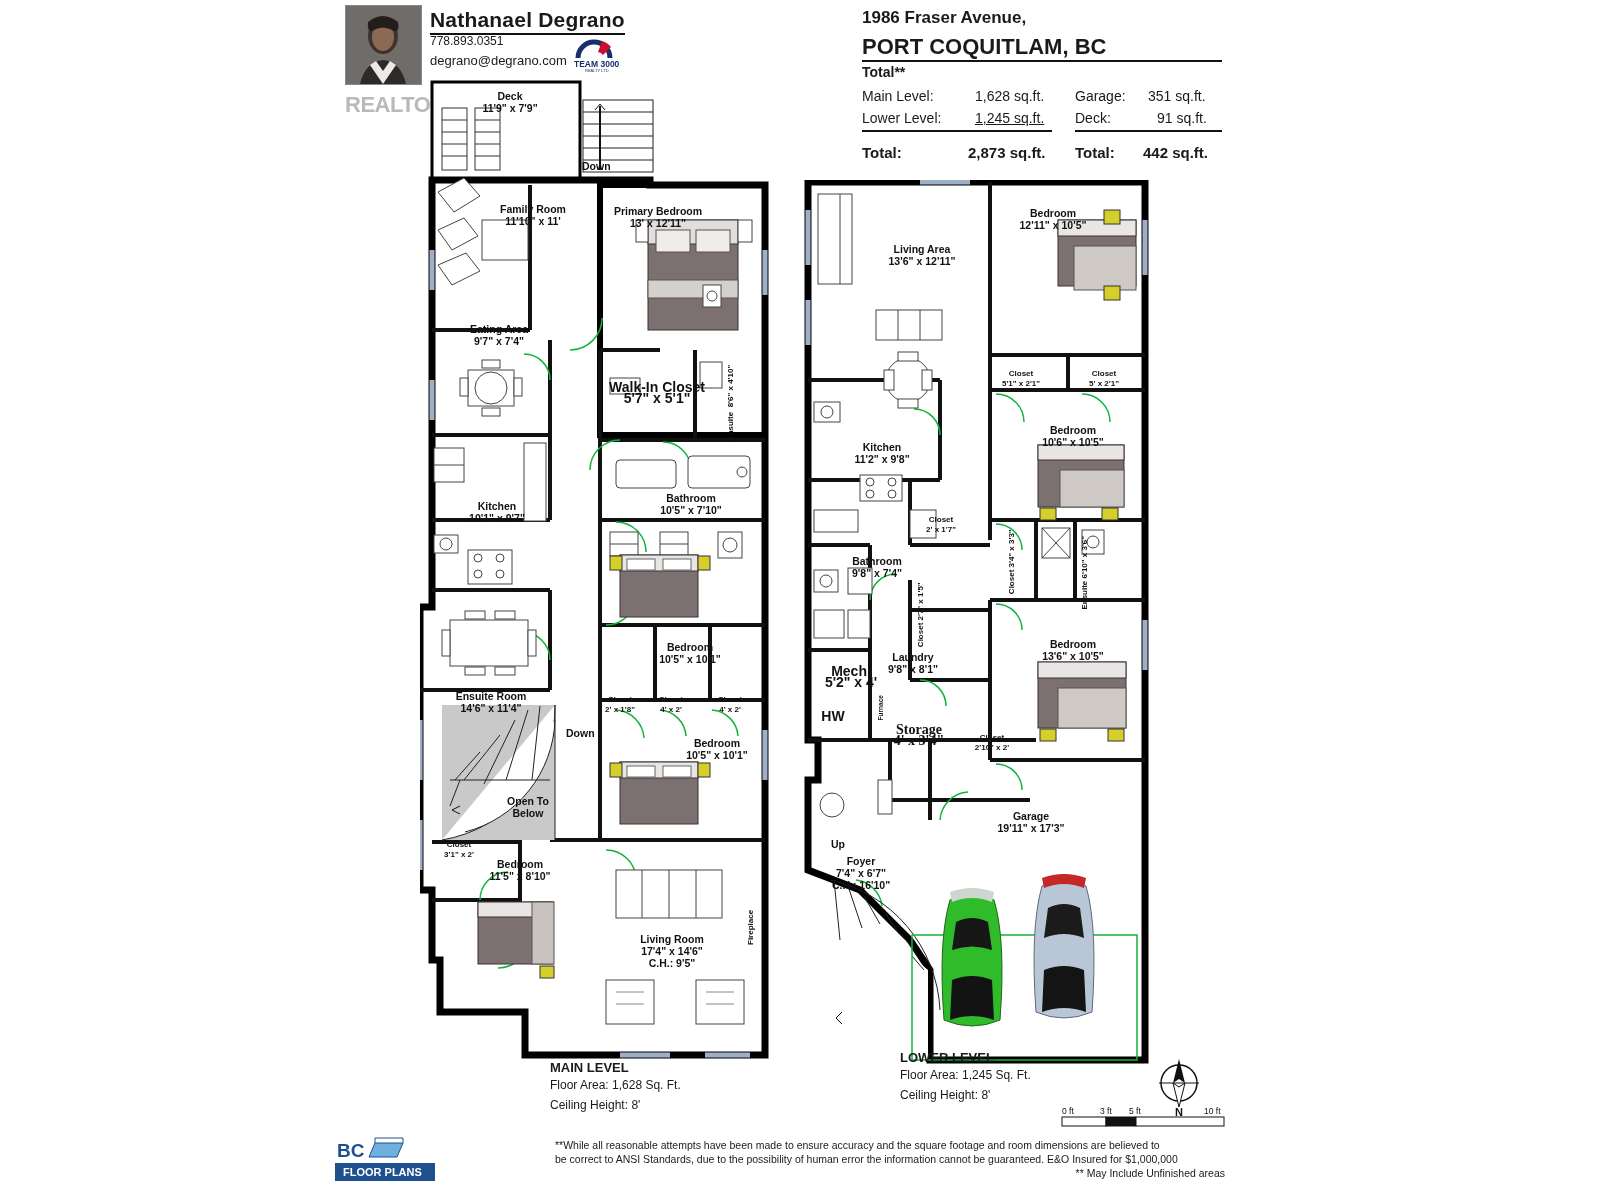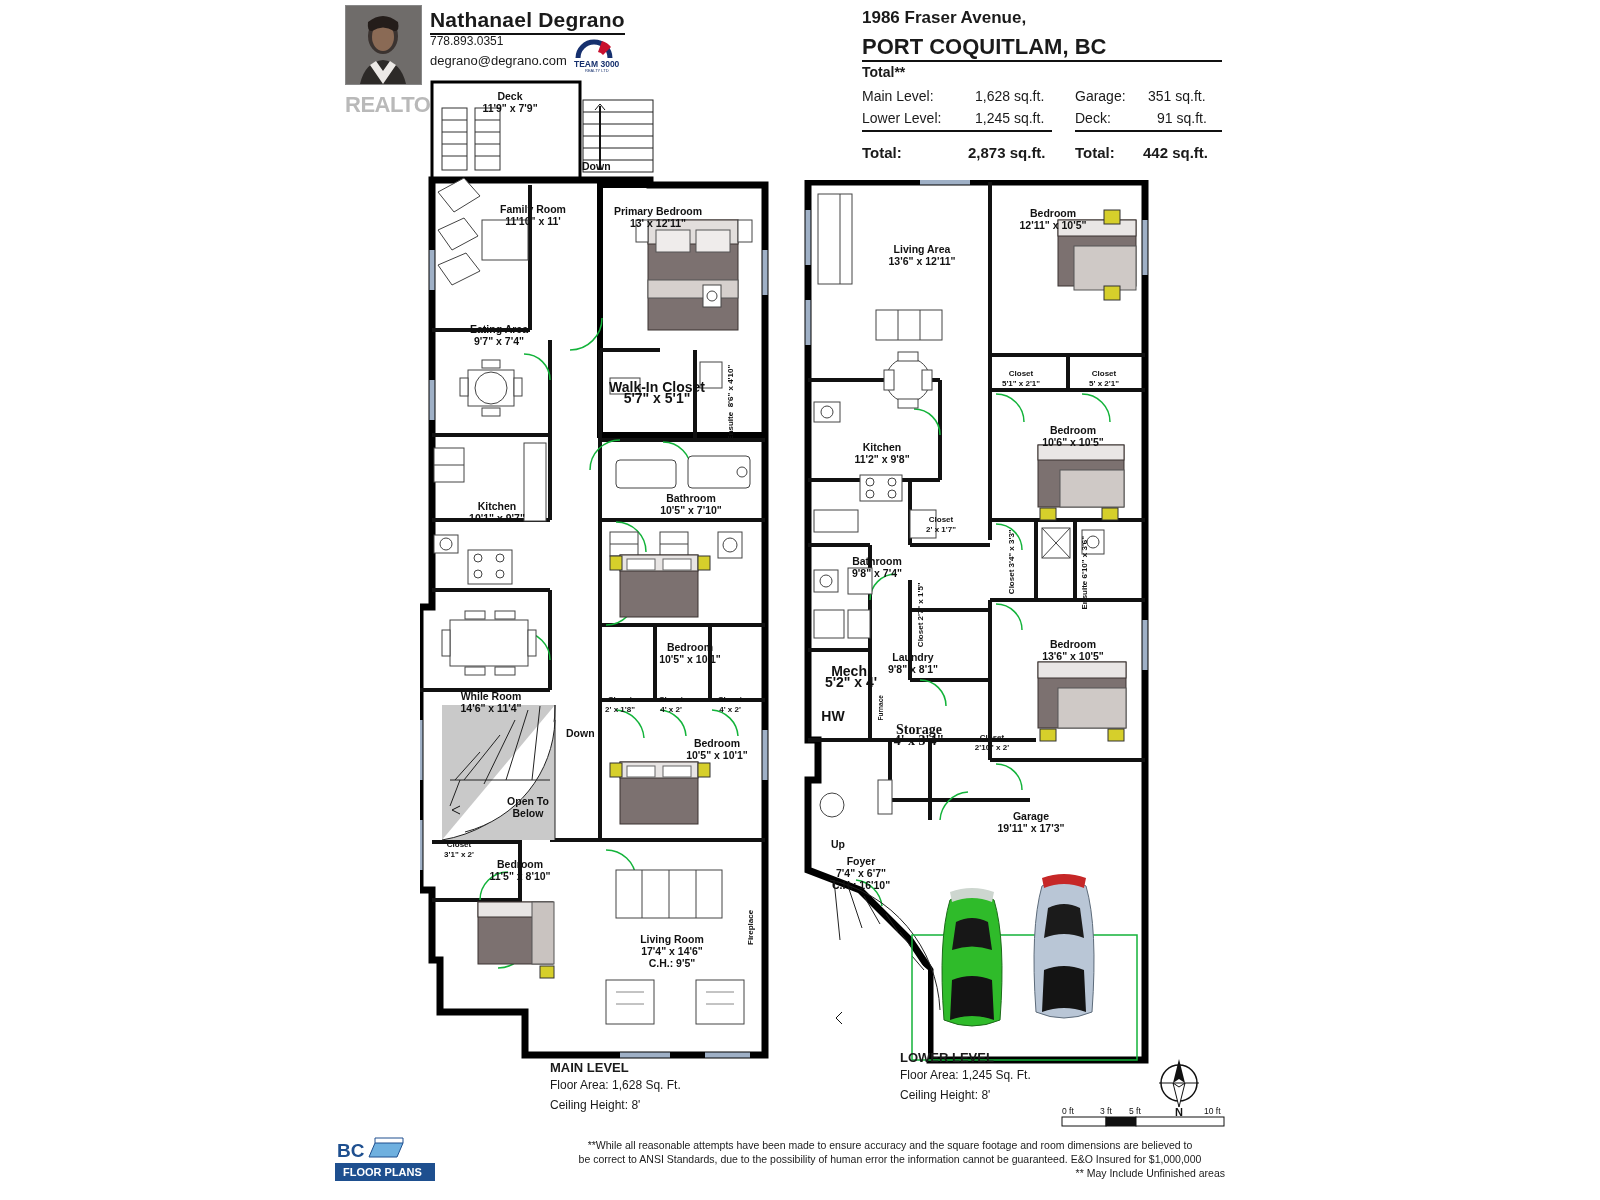--- a/index.html
+++ b/index.html
@@ -14,21 +14,21 @@
   #hdr-mail{left:430px;top:53px;font-size:13px;}
   #agentphoto{left:345px;top:5px;width:75px;height:78px;border:1px solid #888;background:#6d6a68;overflow:hidden;}
   #realtor{left:345px;top:92px;font-size:22px;color:#b9b9b9;font-weight:bold;letter-spacing:-.5px;}
   #team{left:572px;top:38px;width:62px;height:32px;}
   #addr1{left:862px;top:8px;font-size:17px;font-weight:bold;}
   #addr2{left:862px;top:34px;font-size:22px;font-weight:bold;}
   .hl{position:absolute;height:2px;background:#111;}
   .hdr-t{position:absolute;font-size:14px;}
   .b{font-weight:bold;}
   #scale-wrap{left:1060px;top:1105px;}
-  .foot{position:absolute;font-size:10.5px;line-height:14px;text-align:center;}
+  .foot{position:absolute;font-size:10.5px;line-height:14px;}
   .title-lvl{position:absolute;font-size:13px;font-weight:bold;}
   .title-sub{position:absolute;font-size:12px;}
   svg{display:block;}
 </style>
 </head>
 <body>
 
 <div class="abs" id="agentphoto">
   <svg width="75" height="78" viewBox="0 0 75 78">
     <rect width="75" height="78" fill="#6f6c6a"></rect>
@@ -55,21 +55,21 @@
 
 <div class="abs" id="addr1">1986 Fraser Avenue,</div>
 <div class="abs" id="addr2">PORT COQUITLAM, BC</div>
 <div class="hl" style="left:862px;top:60px;width:360px;"></div>
 <div class="hdr-t b" style="left:862px;top:64px;">Total**</div>
 <div class="hdr-t" style="left:862px;top:88px;">Main Level:</div>
 <div class="hdr-t" style="left:975px;top:88px;">1,628 sq.ft.</div>
 <div class="hdr-t" style="left:1075px;top:88px;">Garage:</div>
 <div class="hdr-t" style="left:1148px;top:88px;">351 sq.ft.</div>
 <div class="hdr-t" style="left:862px;top:110px;">Lower Level:</div>
-<div class="hdr-t" style="left:975px;top:110px;">1,245 sq.ft.</div>
+<div class="hdr-t" style="left:975px;top:110px;text-decoration:underline;">1,245 sq.ft.</div>
 <div class="hdr-t" style="left:1075px;top:110px;">Deck:</div>
 <div class="hdr-t" style="left:1157px;top:110px;">91 sq.ft.</div>
 <div class="hl" style="left:862px;top:130px;width:190px;"></div>
 <div class="hl" style="left:1075px;top:130px;width:147px;"></div>
 <div class="hdr-t b" style="left:862px;top:144px;font-size:15px;">Total:</div>
 <div class="hdr-t b" style="left:968px;top:144px;font-size:15px;">2,873 sq.ft.</div>
 <div class="hdr-t b" style="left:1075px;top:144px;font-size:15px;">Total:</div>
 <div class="hdr-t b" style="left:1143px;top:144px;font-size:15px;">442 sq.ft.</div>
 
 <svg class="abs" style="left:420px;top:80px;" width="370" height="990" viewBox="0 0 370 990">
@@ -287,21 +287,21 @@
 
 <div class="lbl" style="left:510px;top:90px;transform:translateX(-50%);"><span>Deck</span><br><span>11'9" x 7'9"</span></div>
 <div class="lbl" style="left:533px;top:203px;transform:translateX(-50%);"><span>Family Room</span><br><span>11'10" x 11'</span></div>
 <div class="lbl" style="left:658px;top:205px;transform:translateX(-50%);"><span>Primary Bedroom</span><br><span>13' x 12'11"</span></div>
 <div class="lbl" style="left:499px;top:323px;transform:translateX(-50%);"><span>Eating Area</span><br><span>9'7" x 7'4"</span></div>
 <div class="lbl small" style="left:657px;top:382px;transform:translateX(-50%);"><span>Walk-In Closet</span><br><span>5'7" x 5'1"</span></div>
 <div class="lbl tiny" style="left:731px;top:398px;transform:translate(-50%,0) rotate(-90deg);transform-origin:center;"><span>Ensuite</span>&nbsp;&nbsp;<span>8'6" x 4'10"</span></div>
 <div class="lbl" style="left:497px;top:500px;transform:translateX(-50%);"><span>Kitchen</span><br><span>10'1" x 9'7"</span></div>
 <div class="lbl" style="left:691px;top:492px;transform:translateX(-50%);"><span>Bathroom</span><br><span>10'5" x 7'10"</span></div>
 <div class="lbl" style="left:690px;top:641px;transform:translateX(-50%);"><span>Bedroom</span><br><span>10'5" x 10'1"</span></div>
-<div class="lbl" style="left:491px;top:690px;transform:translateX(-50%);"><span>While Room</span><br><span>14'6" x 11'4"</span></div>
+<div class="lbl" style="left:491px;top:690px;transform:translateX(-50%);"><span>Ensuite Room</span><br><span>14'6" x 11'4"</span></div>
 <div class="lbl tiny" style="left:620px;top:695px;transform:translateX(-50%);"><span>Closet</span><br><span>2' x 1'8"</span></div>
 <div class="lbl tiny" style="left:671px;top:695px;transform:translateX(-50%);"><span>Closet</span><br><span>4' x 2'</span></div>
 <div class="lbl tiny" style="left:730px;top:695px;transform:translateX(-50%);"><span>Closet</span><br><span>4' x 2'</span></div>
 <div class="lbl" style="left:717px;top:737px;transform:translateX(-50%);"><span>Bedroom</span><br><span>10'5" x 10'1"</span></div>
 <div class="lbl" style="left:528px;top:795px;transform:translateX(-50%);">Open To<br>Below</div>
 <div class="lbl tiny" style="left:459px;top:840px;transform:translateX(-50%);"><span>Closet</span><br><span>3'1" x 2'</span></div>
 <div class="lbl" style="left:520px;top:858px;transform:translateX(-50%);"><span>Bedroom</span><br><span>11'5" x 8'10"</span></div>
 <div class="lbl" style="left:672px;top:933px;transform:translateX(-50%);"><span>Living Room</span><br><span>17'4" x 14'6"</span><br><span>C.H.: 9'5"</span></div>
 <div class="lbl" style="left:582px;top:160px;">Down</div>
 <div class="lbl" style="left:566px;top:727px;">Down</div>

